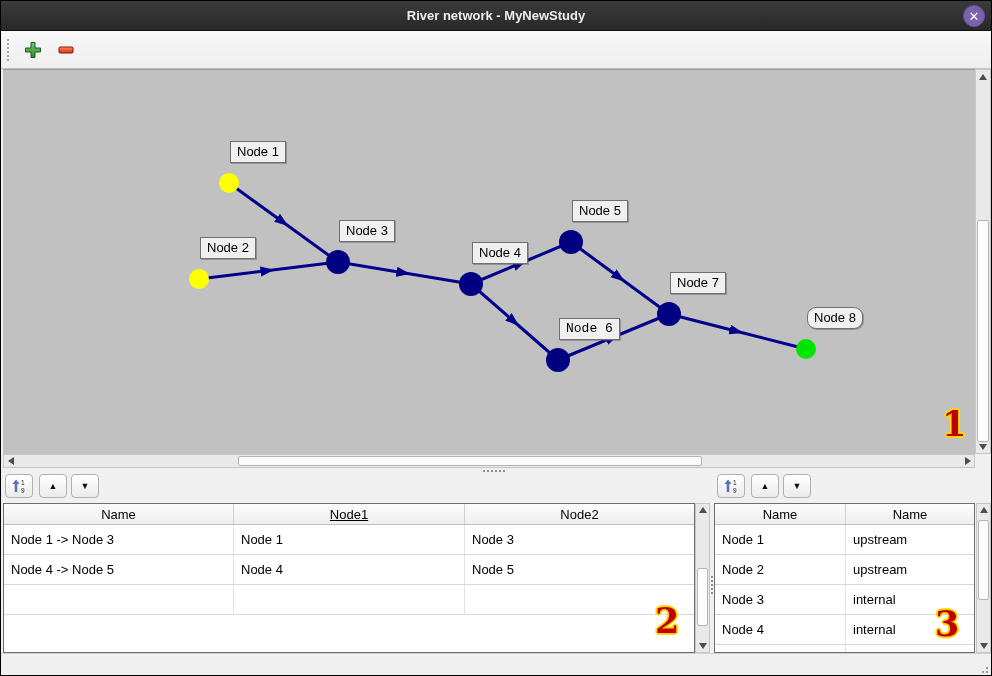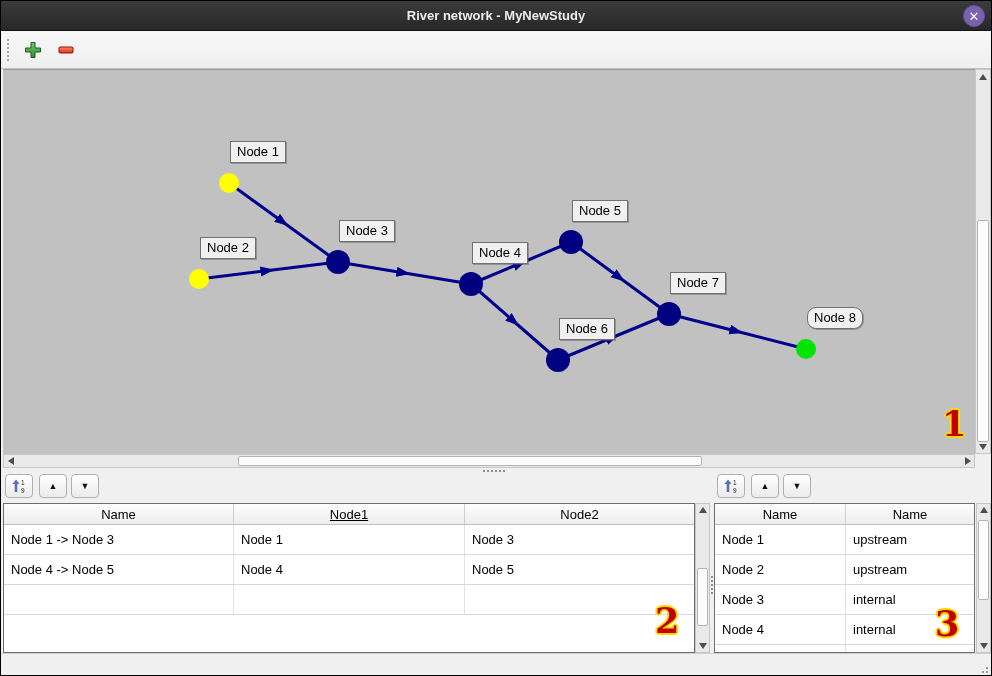--- a/index.html
+++ b/index.html
@@ -144,21 +144,21 @@
         <circle cx="568" cy="172" r="12" fill="#000080"></circle>
         <circle cx="555" cy="290" r="12" fill="#000080"></circle>
         <circle cx="666" cy="244" r="12" fill="#000080"></circle>
         <circle cx="803" cy="279" r="10" fill="#00e400"></circle>
       </svg>
   <div class="node-label" style="left: 227px; top: 71px;">Node 1</div>
       <div class="node-label" style="left: 197px; top: 167px;">Node 2</div>
       <div class="node-label" style="left: 336px; top: 150px;">Node 3</div>
       <div class="node-label" style="left: 469px; top: 172px;">Node 4</div>
       <div class="node-label" style="left: 569px; top: 130px;">Node 5</div>
-      <div class="node-label" style="left: 556px; top: 248px;">Node 6</div>
+      <div class="node-label" style="left: 556px; top: 248px; font-family: Liberation Mono, monospace;">Node 6</div>
       <div class="node-label" style="left: 667px; top: 202px;">Node 7</div>
       <div class="node-label" style="left: 804px; top: 237px; border-radius: 9px;">Node 8</div>
     </div>
 
   <div class="sb" style="left:974px; top:68px; width:16px; height:385px;">
     <div class="sb-arrow" style="left:0; top:0; width:14px; height:13px;">
         <div class="tri-up"></div>
       </div>
     <div class="sb-thumb" style="left:1px; top:150px; width:12px; height:222px;"></div>
     <div class="sb-arrow" style="left:0; bottom:0; width:14px; height:13px;">

